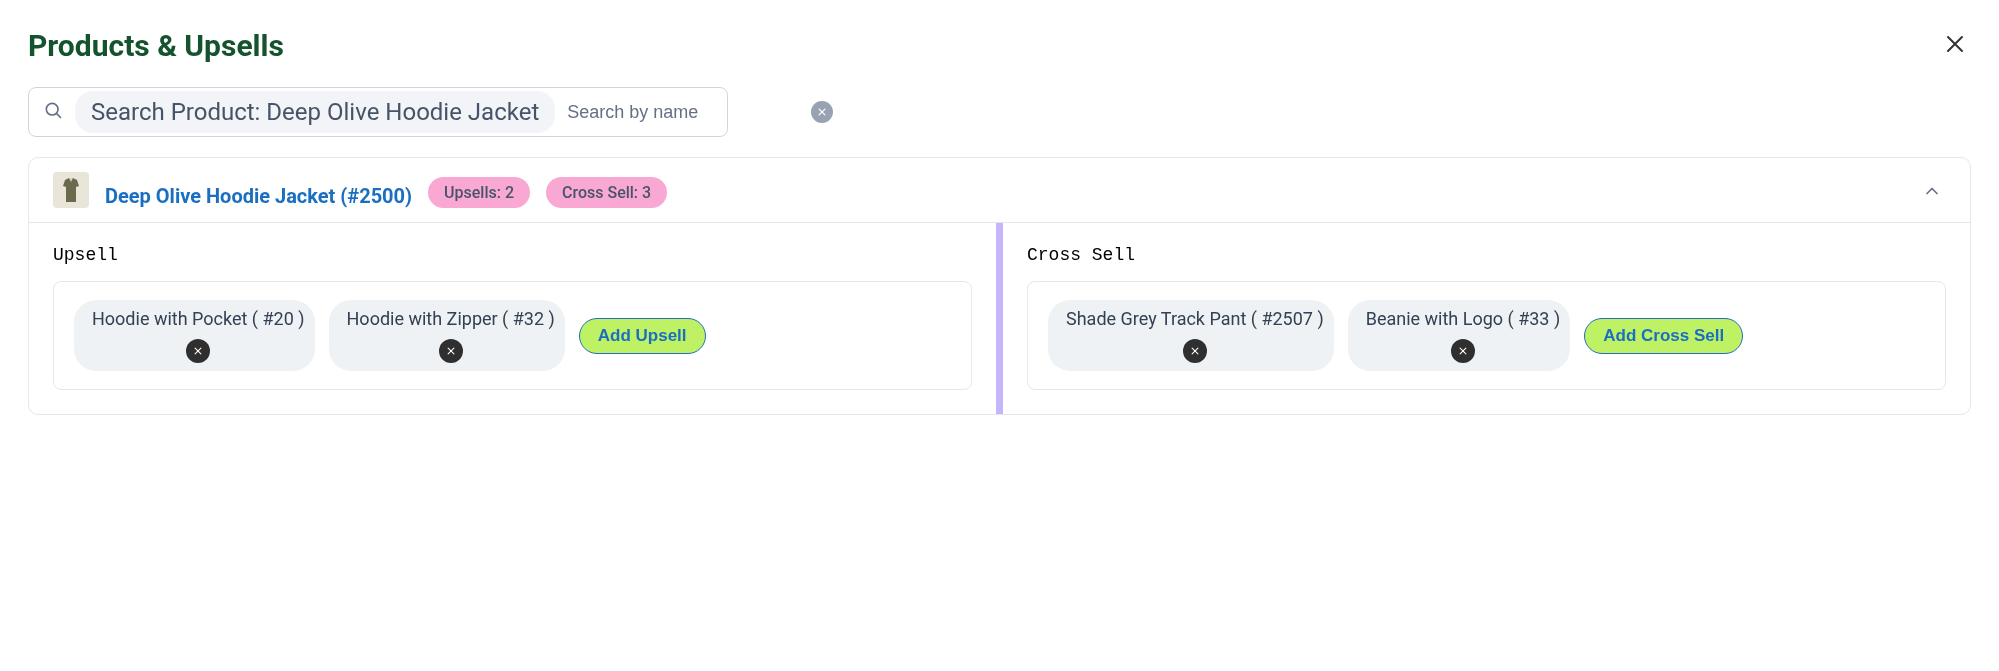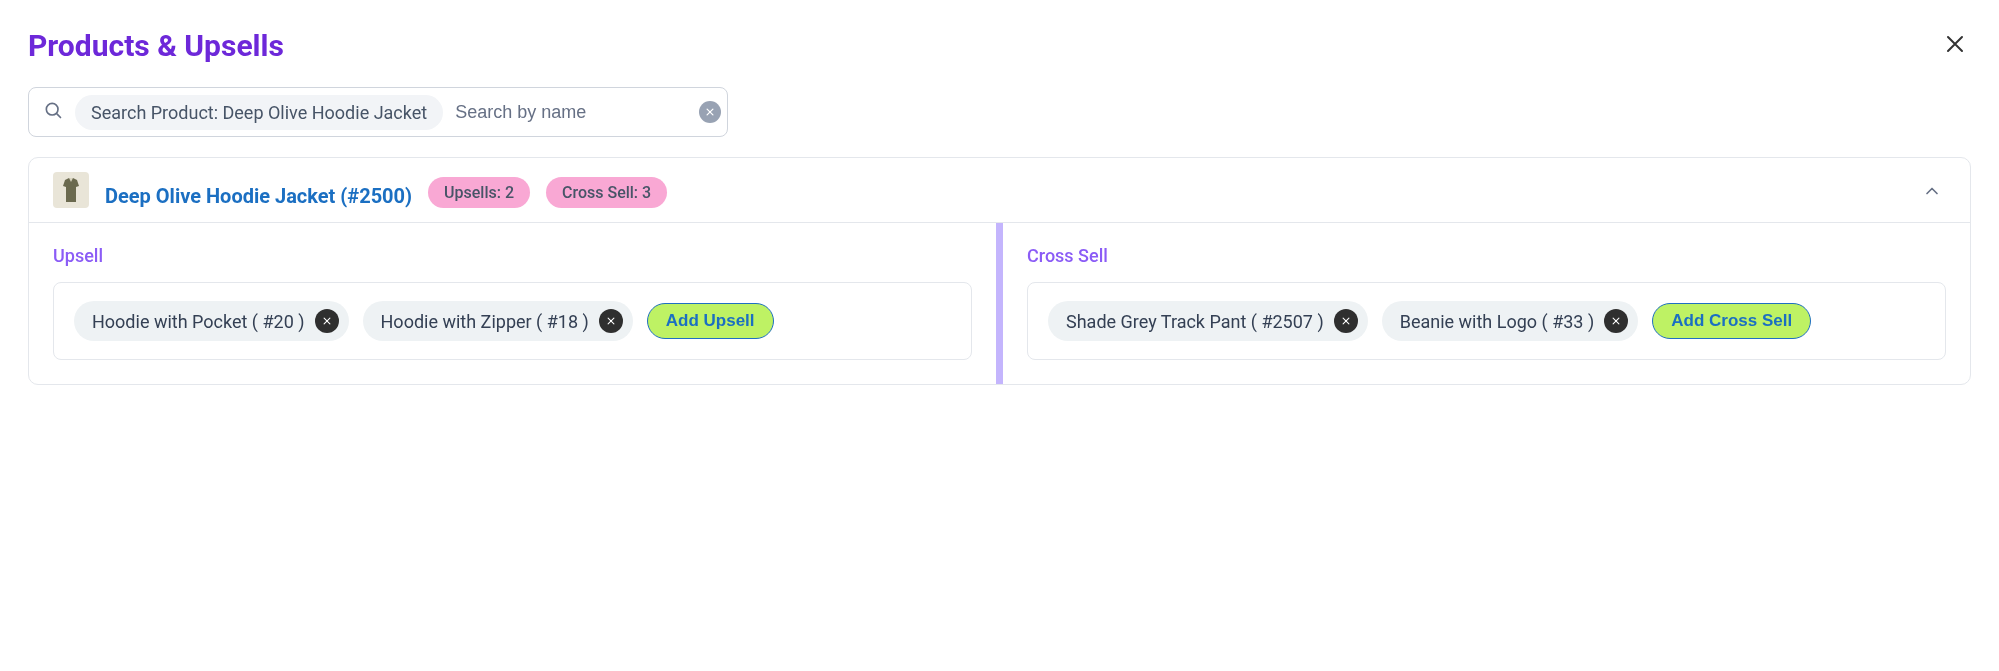--- a/index.html
+++ b/index.html
@@ -15,21 +15,21 @@
     }
     .header {
       display: flex;
       justify-content: space-between;
       align-items: center;
       margin-bottom: 24px;
     }
     .page-title {
       font-size: 30px;
       font-weight: 700;
-      color: #6d28d9;
+      color: #14532d;
       text-align: center;
     }
     .close-button {
       background: none;
       border: none;
       cursor: pointer;
       padding: 4px;
       display: flex;
       align-items: center;
       justify-content: center;
@@ -55,21 +55,21 @@
       height: 20px;
       stroke: #667085;
       stroke-width: 2;
       fill: none;
     }
     .search-chip {
       background: #f2f4f7;
       color: #475467;
       border-radius: 18px;
       padding: 7px 16px;
-      font-size: 18px;
+      font-size: 24px;
       white-space: nowrap;
     }
     .search-input {
       flex: 1;
       border: none;
       outline: none;
       font-size: 18px;
       color: #667085;
       background: transparent;
     }
@@ -162,41 +162,43 @@
     .panel {
       flex: 1;
       padding: 22px 24px 24px 24px;
     }
     .panel + .panel {
       border-left: 7px solid #c4b5fd;
     }
     .panel-title {
       font-size: 18px;
       font-weight: 500;
-      color: #8b5cf6;
+      color: #000000;
       margin-bottom: 16px;
+      font-family: Liberation Mono, monospace;
     }
     .tag-box {
       border: 1px solid #e4e7ec;
       border-radius: 8px;
       padding: 18px 20px;
       display: flex;
       flex-wrap: wrap;
       gap: 14px;
       align-items: center;
     }
     .tag {
       display: inline-flex;
       align-items: center;
       background: #eef2f4;
       border-radius: 22px;
       padding: 8px 10px 8px 18px;
       font-size: 18px;
       color: #344054;
       gap: 10px;
+      flex-direction: column;
     }
     .tag-remove {
       width: 24px;
       height: 24px;
       background: #2f2f2f;
       border-radius: 50%;
       display: flex;
       align-items: center;
       justify-content: center;
       border: none;
@@ -278,21 +280,21 @@
       <div class="tag-box">
         <span class="tag">
           <span>Hoodie with Pocket ( #20 )</span>
           <button class="tag-remove">
             <svg viewBox="0 0 24 24" fill="none">
                 <path d="M5 5L19 19M19 5L5 19" stroke-linecap="round"></path>
               </svg>
           </button>
         </span>
         <span class="tag">
-          <span>Hoodie with Zipper ( #18 )</span>
+          <span>Hoodie with Zipper ( #32 )</span>
           <button class="tag-remove">
             <svg viewBox="0 0 24 24" fill="none">
                 <path d="M5 5L19 19M19 5L5 19" stroke-linecap="round"></path>
               </svg>
           </button>
         </span>
         <button class="add-button">Add Upsell</button>
       </div>
     </div>
 

